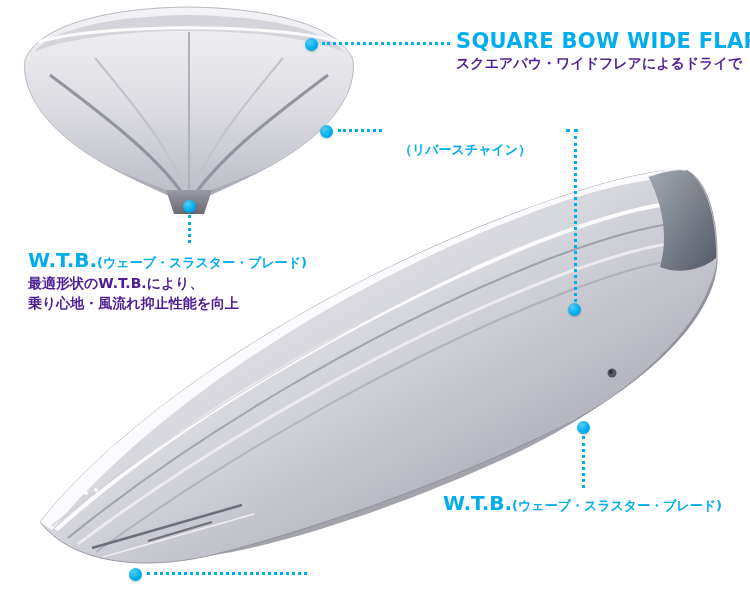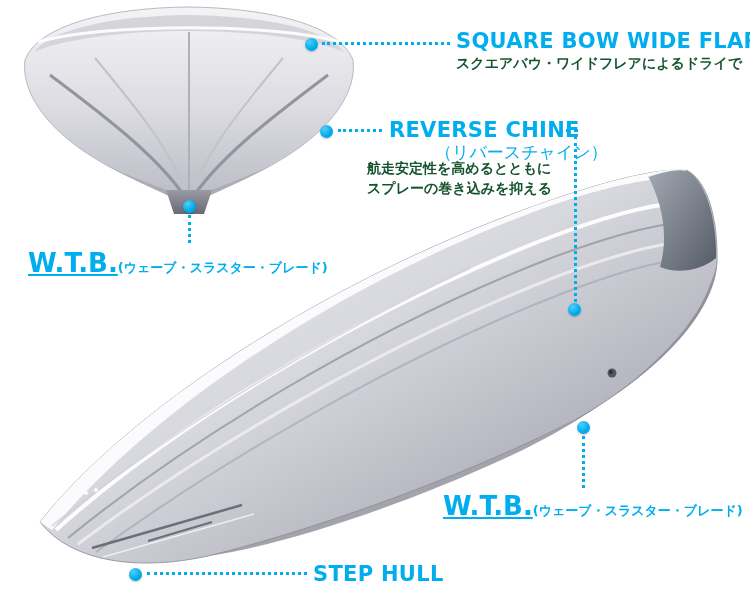--- a/index.html
+++ b/index.html
@@ -15,29 +15,29 @@
     background: radial-gradient(circle at 35% 30%, #55ccf7 0%, var(--accent) 55%, #0a8fc7 100%);
     box-shadow:0 1px 2px rgba(0,0,0,.25); z-index:4;
   }
   .dline-h { position:absolute; height:0; border-top:3px dotted var(--accent); z-index:3; }
   .dline-v { position:absolute; width:0; border-left:3px dotted var(--accent); z-index:3; }
   .callout-title {
     position:absolute; color:var(--accent); font-weight:bold; font-size:21px;
     letter-spacing:.3px; white-space:nowrap; z-index:4;
   }
   .sub-abs {
-    position:absolute; color:var(--accent); font-weight:normal; font-size:17px;
-    white-space:nowrap; z-index:4;margin-left:36px;
+    position:absolute; color:var(--accent); font-weight:bold; font-size:13px;
+    white-space:nowrap; z-index:4;
   }
   .desc {
-    position:absolute; color:#14532d; font-weight:bold; font-size:14px;
+    position:absolute; color:#4c1d95; font-weight:bold; font-size:14px;
     line-height:20px; white-space:nowrap; z-index:4;
   }
   .title-row { position:absolute; white-space:nowrap; z-index:4; }
-  .title-row .t { color:var(--accent); font-weight:bold; font-size:26px;text-decoration:underline; }
+  .title-row .t { color:var(--accent); font-weight:bold; font-size:20px; }
   .title-row .s { color:var(--accent); font-weight:bold; font-size:13px;text-align:center; }
 </style>
 </head>
 <body>
 
 <div class="canvas">
 
   <svg class="boat" width="750" height="600" viewBox="0 0 750 600">
     <defs>
       <linearGradient id="gBow" x1="0" y1="0" x2="0" y2="1">
@@ -97,41 +97,39 @@
 
   <div class="dot" style="left:305px;top:38px"></div>
   <div class="dline-h" style="left:322px;top:42px;width:128px"></div>
   <div class="callout-title" style="left:456px;top:29px">SQUARE BOW WIDE FLARE</div>
   <div class="desc" style="left:456px;top:53px">
     <div>スクエアバウ・ワイドフレアによるドライで</div>
   </div>
 
   <div class="dot" style="left:320px;top:125px"></div>
   <div class="dline-h" style="left:338px;top:129px;width:44px"></div>
-  <div class="callout-title" style="left:389px;top:118px">REVERSE CHINE</div>
   <div class="sub-abs" style="left:399px;top:141px">（リバースチャイン）</div>
-  <div class="desc" style="left:367px;top:158px">
-    <div>航走安定性を高めるとともに</div>
-    <div>スプレーの巻き込みを抑える</div>
-  </div>
   <div class="dline-h" style="left:566px;top:129px;width:12px"></div>
   <div class="dline-v" style="left:574px;top:136px;height:166px"></div>
   <div class="dot" style="left:568px;top:303px"></div>
 
   <div class="dot" style="left:183px;top:200px"></div>
   <div class="dline-v" style="left:188px;top:215px;height:28px"></div>
   <div class="title-row" style="left:28px;top:248px">
     <span class="t">W.T.B.</span><span class="s">(ウェーブ・スラスター・ブレード)</span>
+  </div>
+  <div class="desc" style="left:28px;top:273px">
+    <div>最適形状のW.T.B.により、</div>
+    <div>乗り心地・風流れ抑止性能を向上</div>
   </div>
 
   <div class="dot" style="left:577px;top:421px"></div>
   <div class="dline-v" style="left:582px;top:436px;height:52px"></div>
   <div class="title-row" style="left:443px;top:491px">
     <span class="t">W.T.B.</span><span class="s">(ウェーブ・スラスター・ブレード)</span>
   </div>
 
   <div class="dot" style="left:129px;top:568px"></div>
   <div class="dline-h" style="left:147px;top:572px;width:160px"></div>
-  <div class="callout-title" style="left:313px;top:562px">STEP HULL</div>
   <div class="desc" style="left:440px;top:554px">
   </div>
 
 </div>
 
 </body></html>

